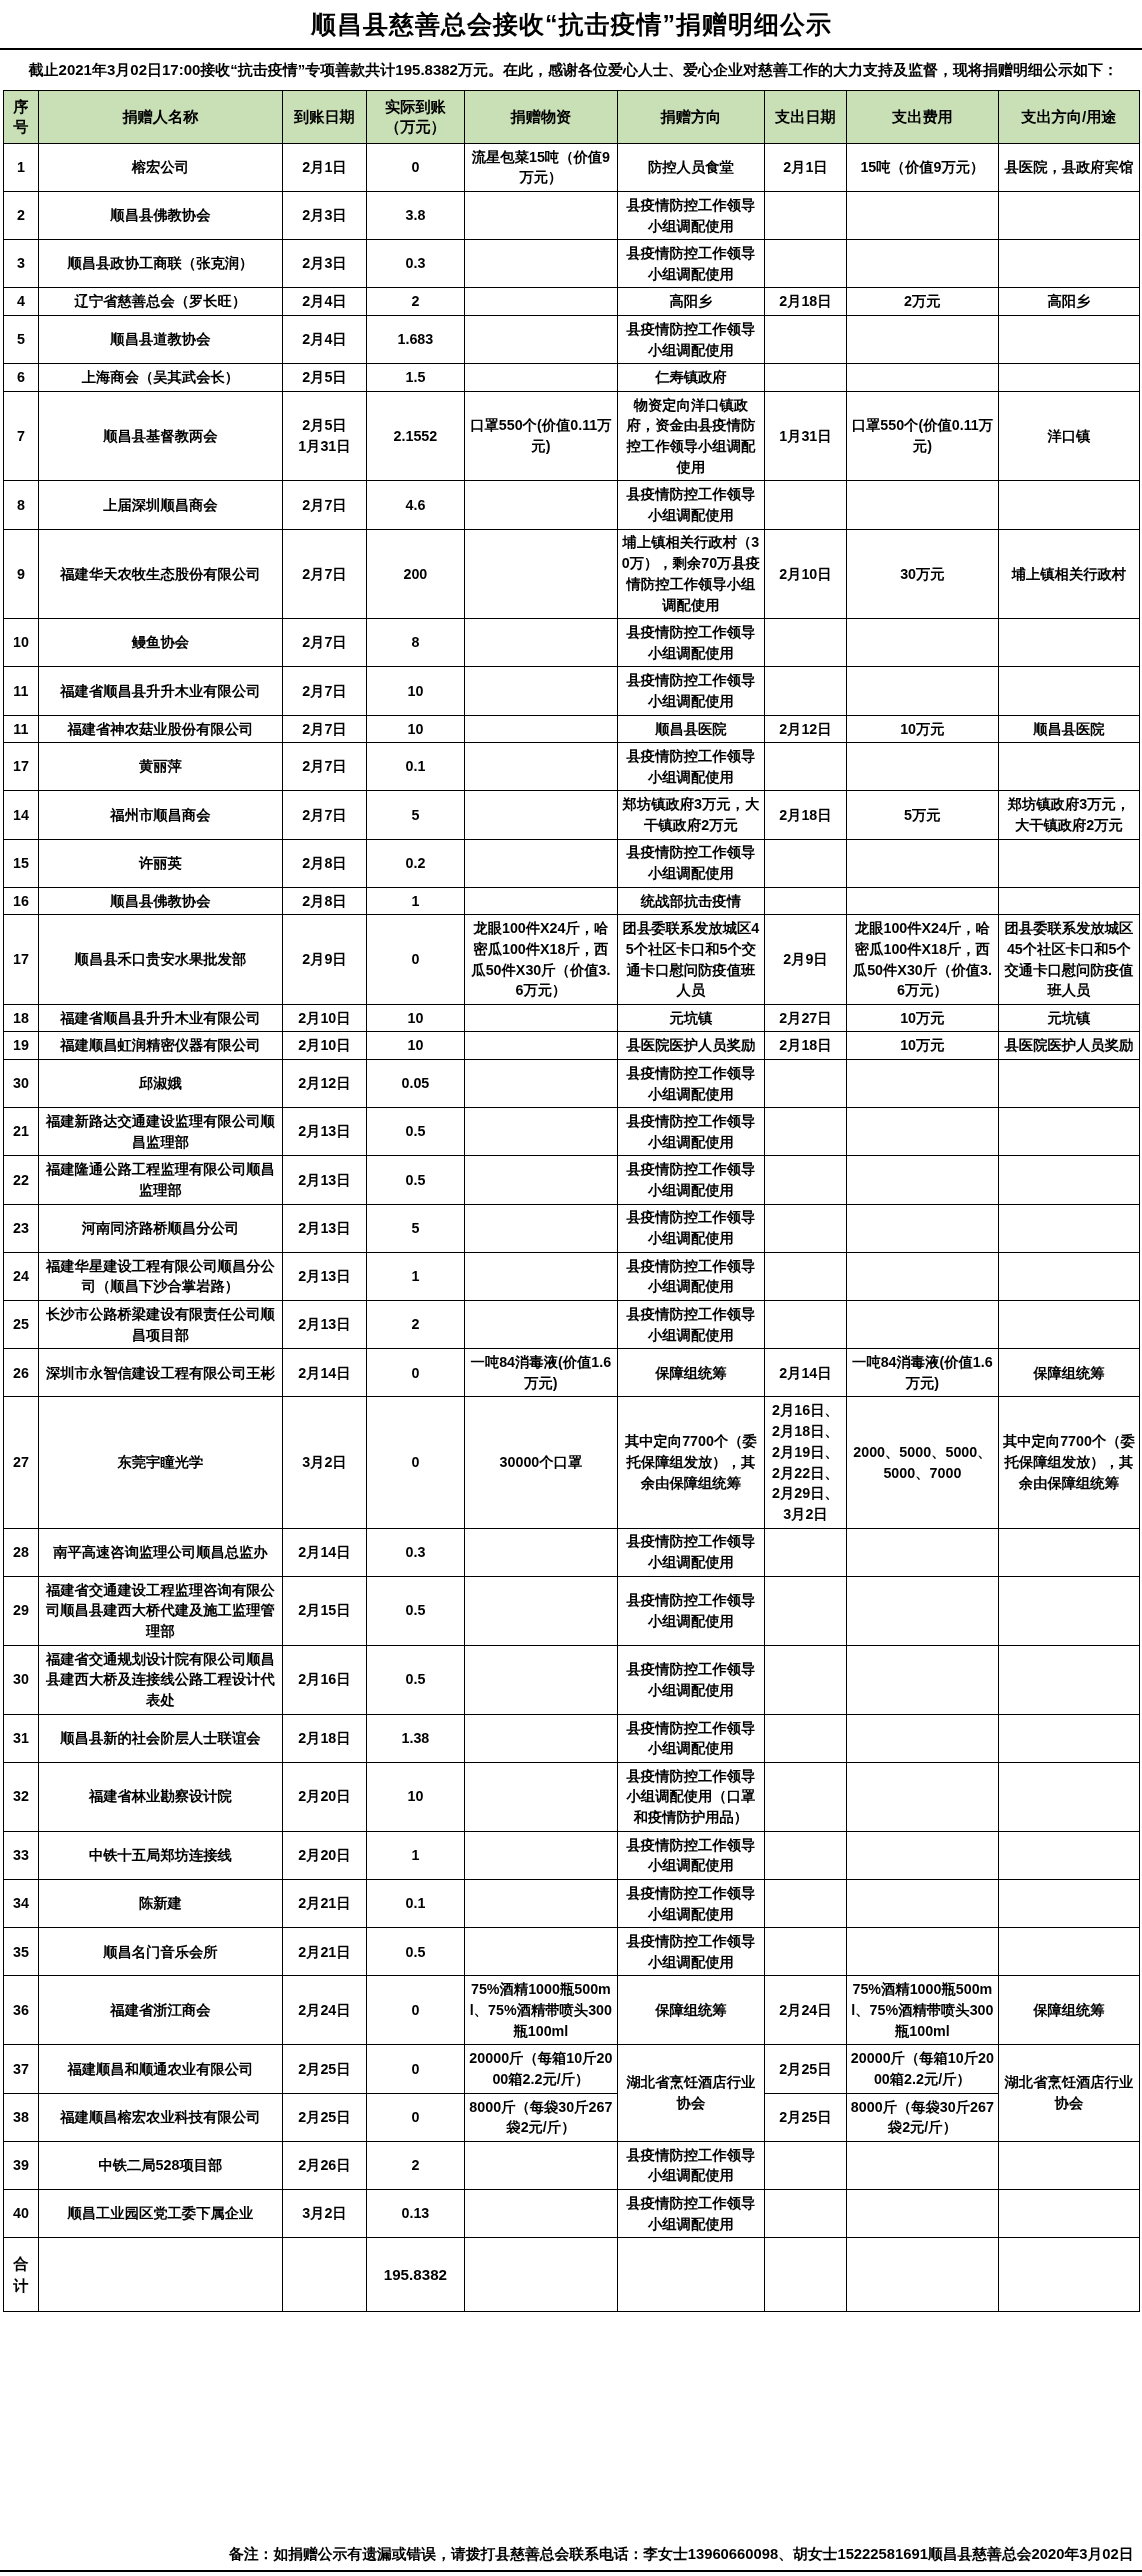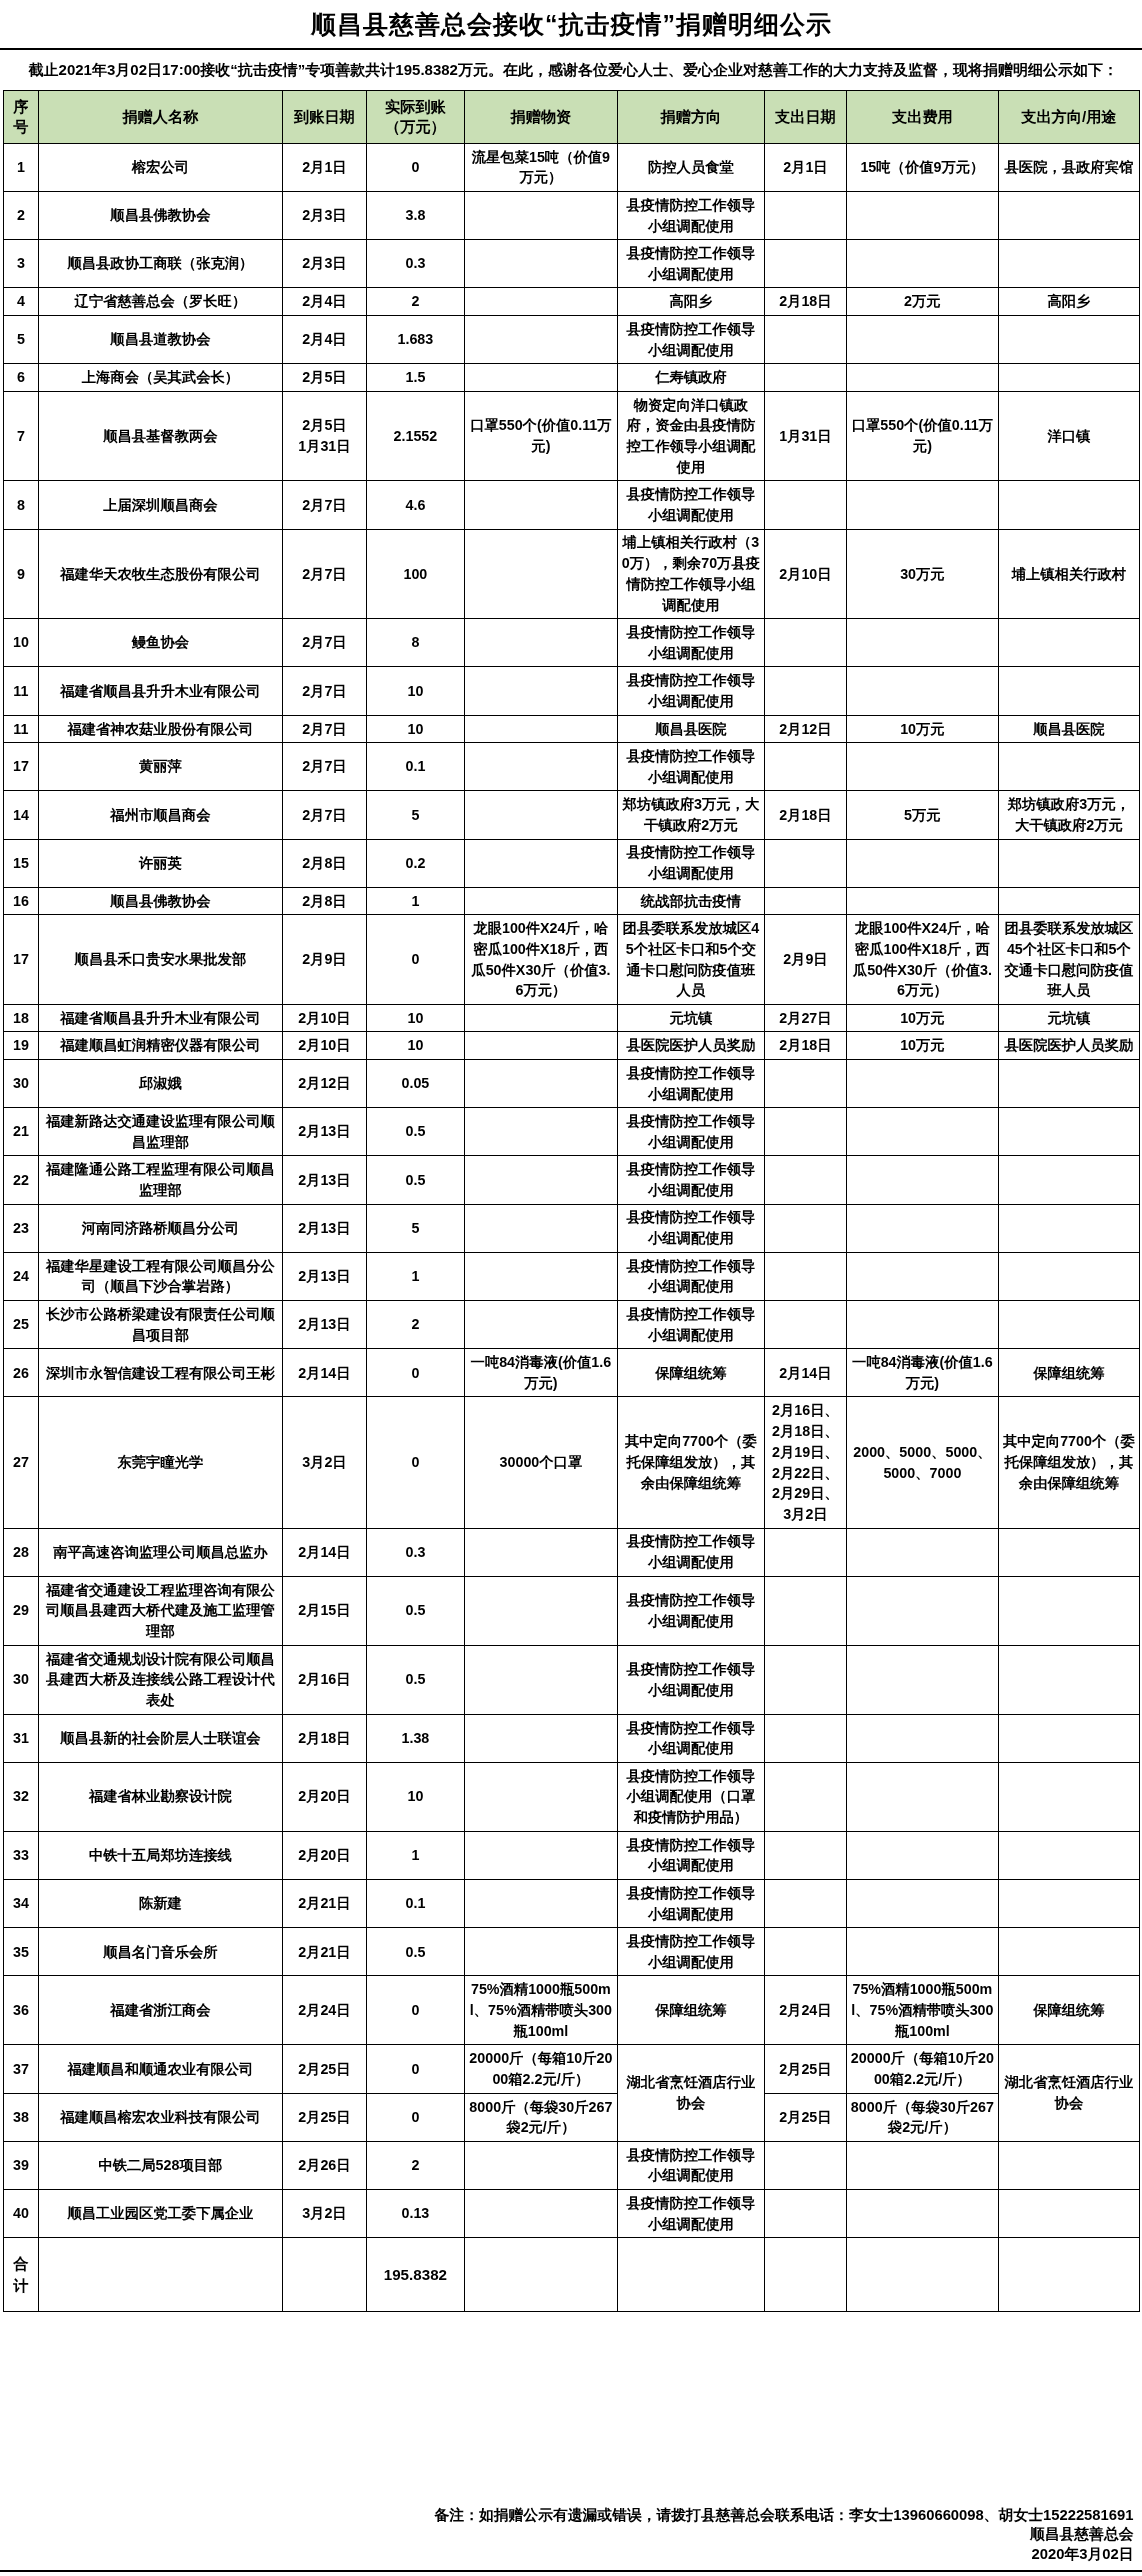--- a/index.html
+++ b/index.html
@@ -64,21 +64,21 @@
     line-height:1.3;
   }
   table.grid tr.total-row td{
     height:67px;
     font-size:15.2px;
   }
   .footer{
     flex:1;
     box-sizing:border-box;
     display:flex;
-    flex-direction:column;
+    flex-direction:row;
     justify-content:flex-end;
     align-items:flex-end;
     padding:0 9.5px 5.7px 0;
     font-size:14.8px;
     line-height:1.32;
     border-bottom:2.9px solid #000;
     margin-bottom:3.8px;
   }
   .footer div{white-space:nowrap;}
 </style>
@@ -202,21 +202,21 @@
           <td></td>
           <td>县疫情防控工作领导小组调配使用</td>
           <td></td>
           <td></td>
           <td></td>
         </tr>
         <tr>
           <td>9</td>
           <td>福建华天农牧生态股份有限公司</td>
           <td>2月7日</td>
-          <td>100</td>
+          <td>200</td>
           <td></td>
           <td>埔上镇相关行政村（30万），剩余70万县疫情防控工作领导小组调配使用</td>
           <td>2月10日</td>
           <td>30万元</td>
           <td>埔上镇相关行政村</td>
         </tr>
         <tr>
           <td>10</td>
           <td>鳗鱼协会</td>
           <td>2月7日</td>

